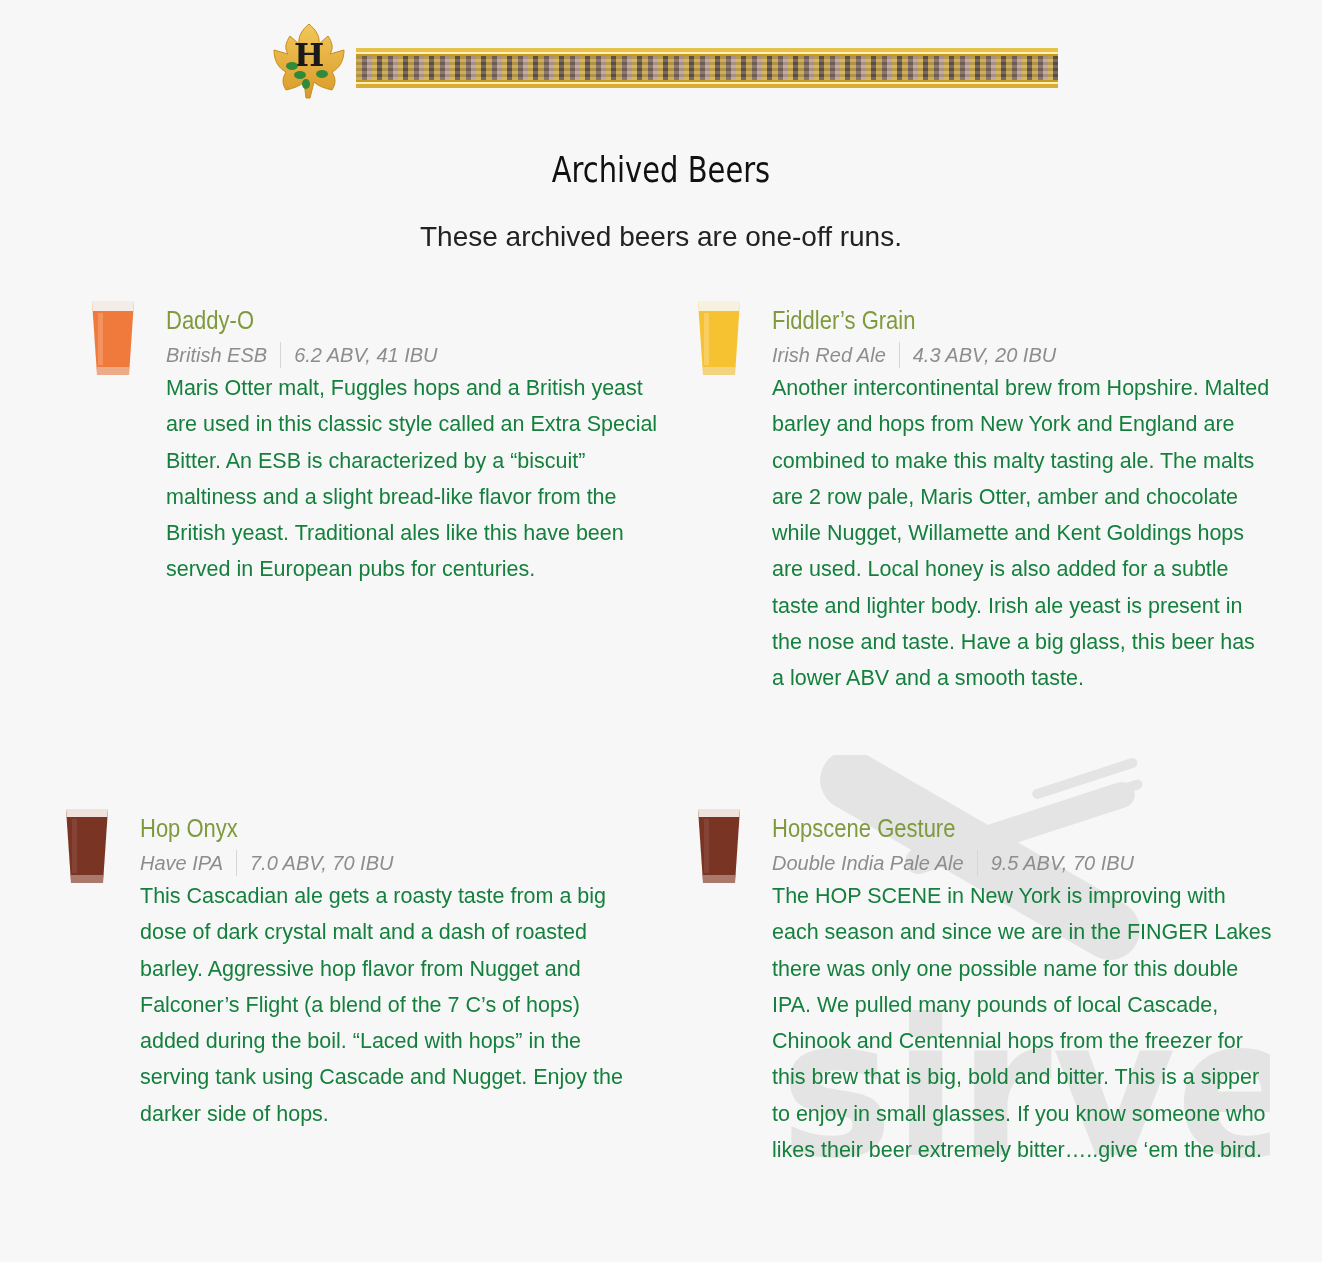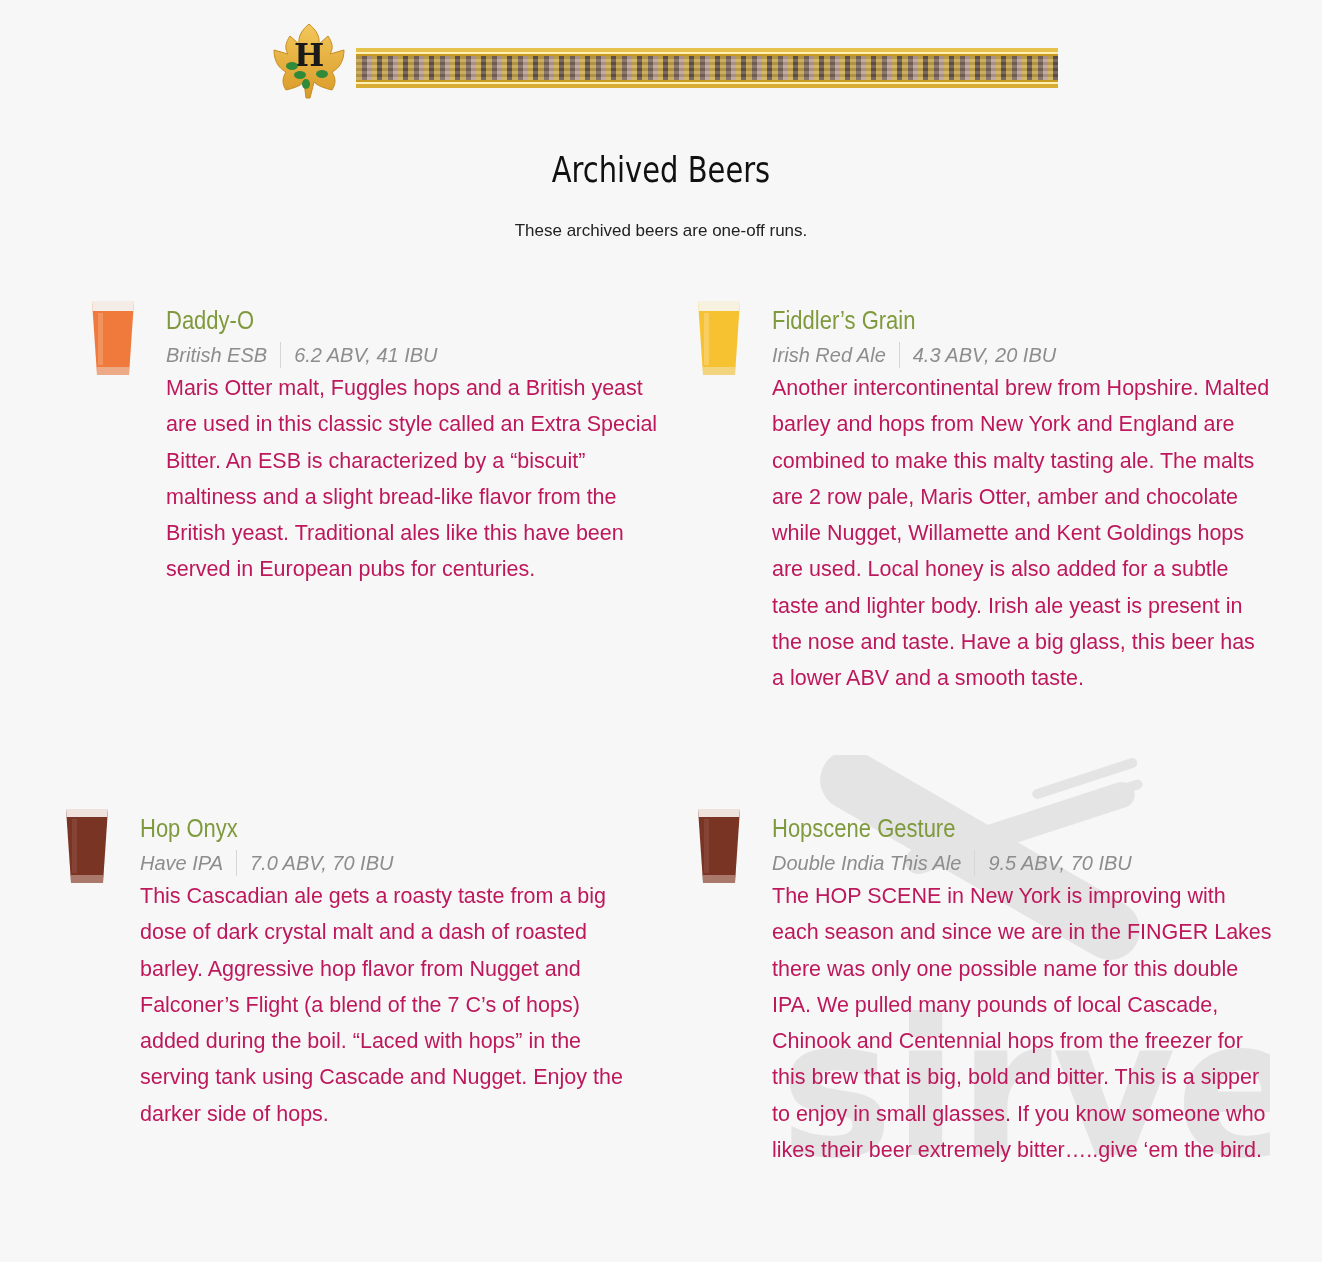--- a/index.html
+++ b/index.html
@@ -25,31 +25,31 @@
     content: ""; position: absolute; inset: 0;
     background: repeating-linear-gradient(0deg, rgba(255,255,255,.12) 0 3px, rgba(0,0,0,.10) 3px 6px);
   }
   .page-title {
     position: absolute; top: 150px; left: 0; width: 1322px; text-align: center;
     font-family: "Liberation Sans Narrow", "DejaVu Sans Condensed", "Liberation Sans", sans-serif;
     font-size: 35px; font-weight: 500; color: #111; letter-spacing: 0; transform: scaleX(.92);
   }
   .subtitle {
     position: absolute; top: 221px; left: 0; width: 1322px; text-align: center;
-    font-size: 17px; color: #222;
+    font-size: 28px; color: #222;
   }
   .beer { position: absolute; width: 520px; }
   .glass { position: absolute; left: -76px; top: -6px; width: 46px; height: 82px; }
   .beer-name {
     font-size: 25px; color: #7f9a3c; height: 34px; line-height: 34px;
     transform-origin: left center; transform: scaleX(.88); white-space: nowrap;
   }
   .meta { margin-top: 4px; height: 28px; line-height: 28px; font-size: 20px; font-style: italic; color: #8d8d8d; display: flex; align-items: center; }
   .meta .sep { display: inline-block; width: 1px; height: 26px; background: #d6d6d6; margin: 0 13px; }
-  .desc { font-size: 21.5px; line-height: 36.3px; color: #be185d; margin-top: 1px; }
+  .desc { font-size: 21.5px; line-height: 36.3px; color: #15803d; margin-top: 1px; }
   .watermark { position: absolute; left: 780px; top: 755px; width: 490px; height: 420px; pointer-events: none; opacity: .07; }
 </style>
 </head>
 <body>
 
 <div class="header">
   <svg class="logo" viewBox="0 0 78 78">
     <defs>
       <linearGradient id="lg" x1="0" y1="0" x2="0" y2="1">
         <stop offset="0" stop-color="#f2c75a"></stop>
@@ -131,18 +131,18 @@
 
 <div class="beer" style="left:772px; top:811px; width:500px;">
   <svg class="glass" viewBox="0 0 46 82">
     <path d="M2 4 L44 4 L39 78 L7 78 Z" fill="#7a3424"></path>
     <path d="M2 4 L44 4 L43.4 12 L2.6 12 Z" fill="#efe2dc"></path>
     <path d="M7 70 L39 70 L39 78 L7 78 Z" fill="#c9a89c" opacity=".6"></path>
     <rect x="8" y="14" width="5" height="54" fill="#fff" opacity=".08"></rect>
   </svg>
   <div class="beer-name">Hopscene Gesture</div>
   <div class="meta">
-    <span>Double India This Ale</span>
+    <span>Double India Pale Ale</span>
     <span class="sep"></span>
     <span>9.5 ABV, 70 IBU</span>
   </div>
   <div class="desc">The HOP SCENE in New York is improving with each season and since we are in the FINGER Lakes there was only one possible name for this double IPA. We pulled many pounds of local Cascade, Chinook and Centennial hops from the freezer for this brew that is big, bold and bitter. This is a sipper to enjoy in small glasses. If you know someone who likes their beer extremely bitter…..give ‘em the bird.</div>
 </div>
 
 </body></html>

